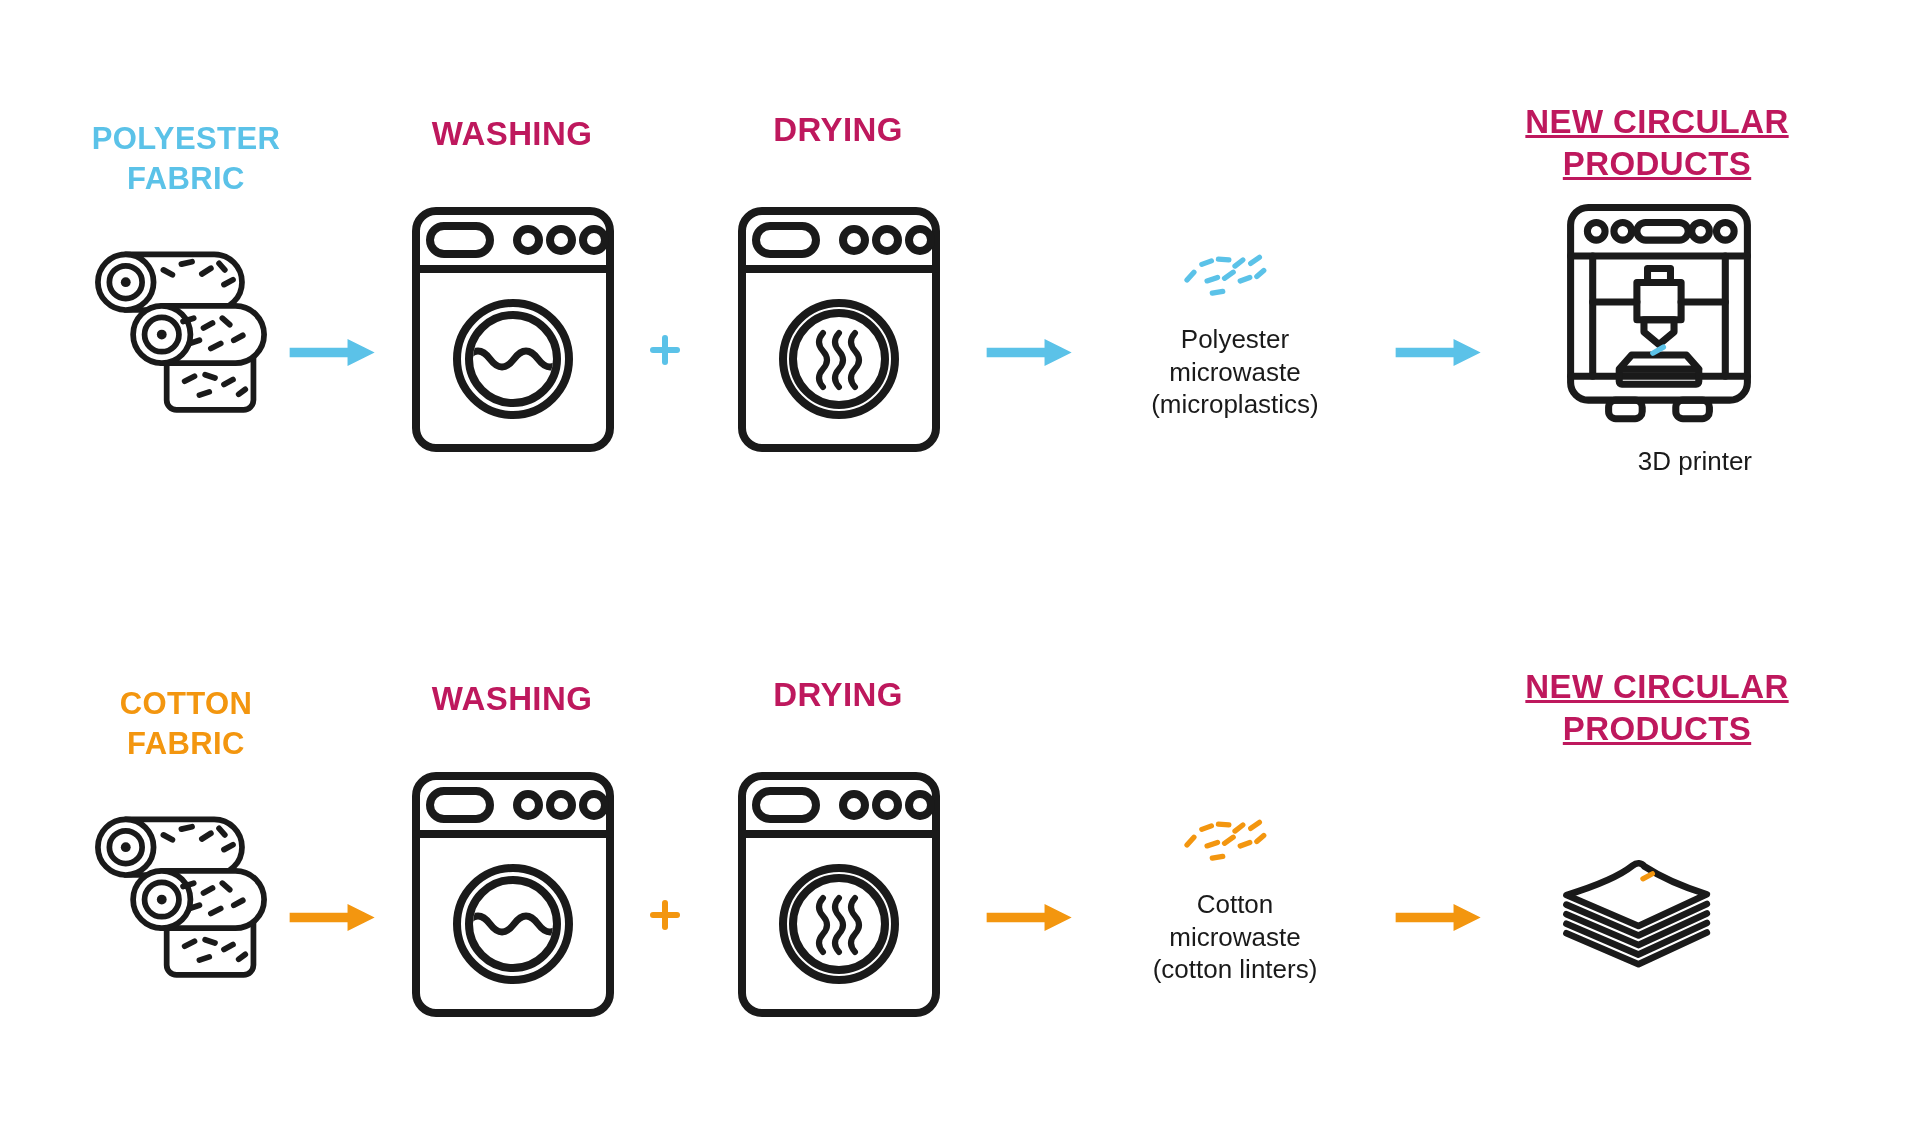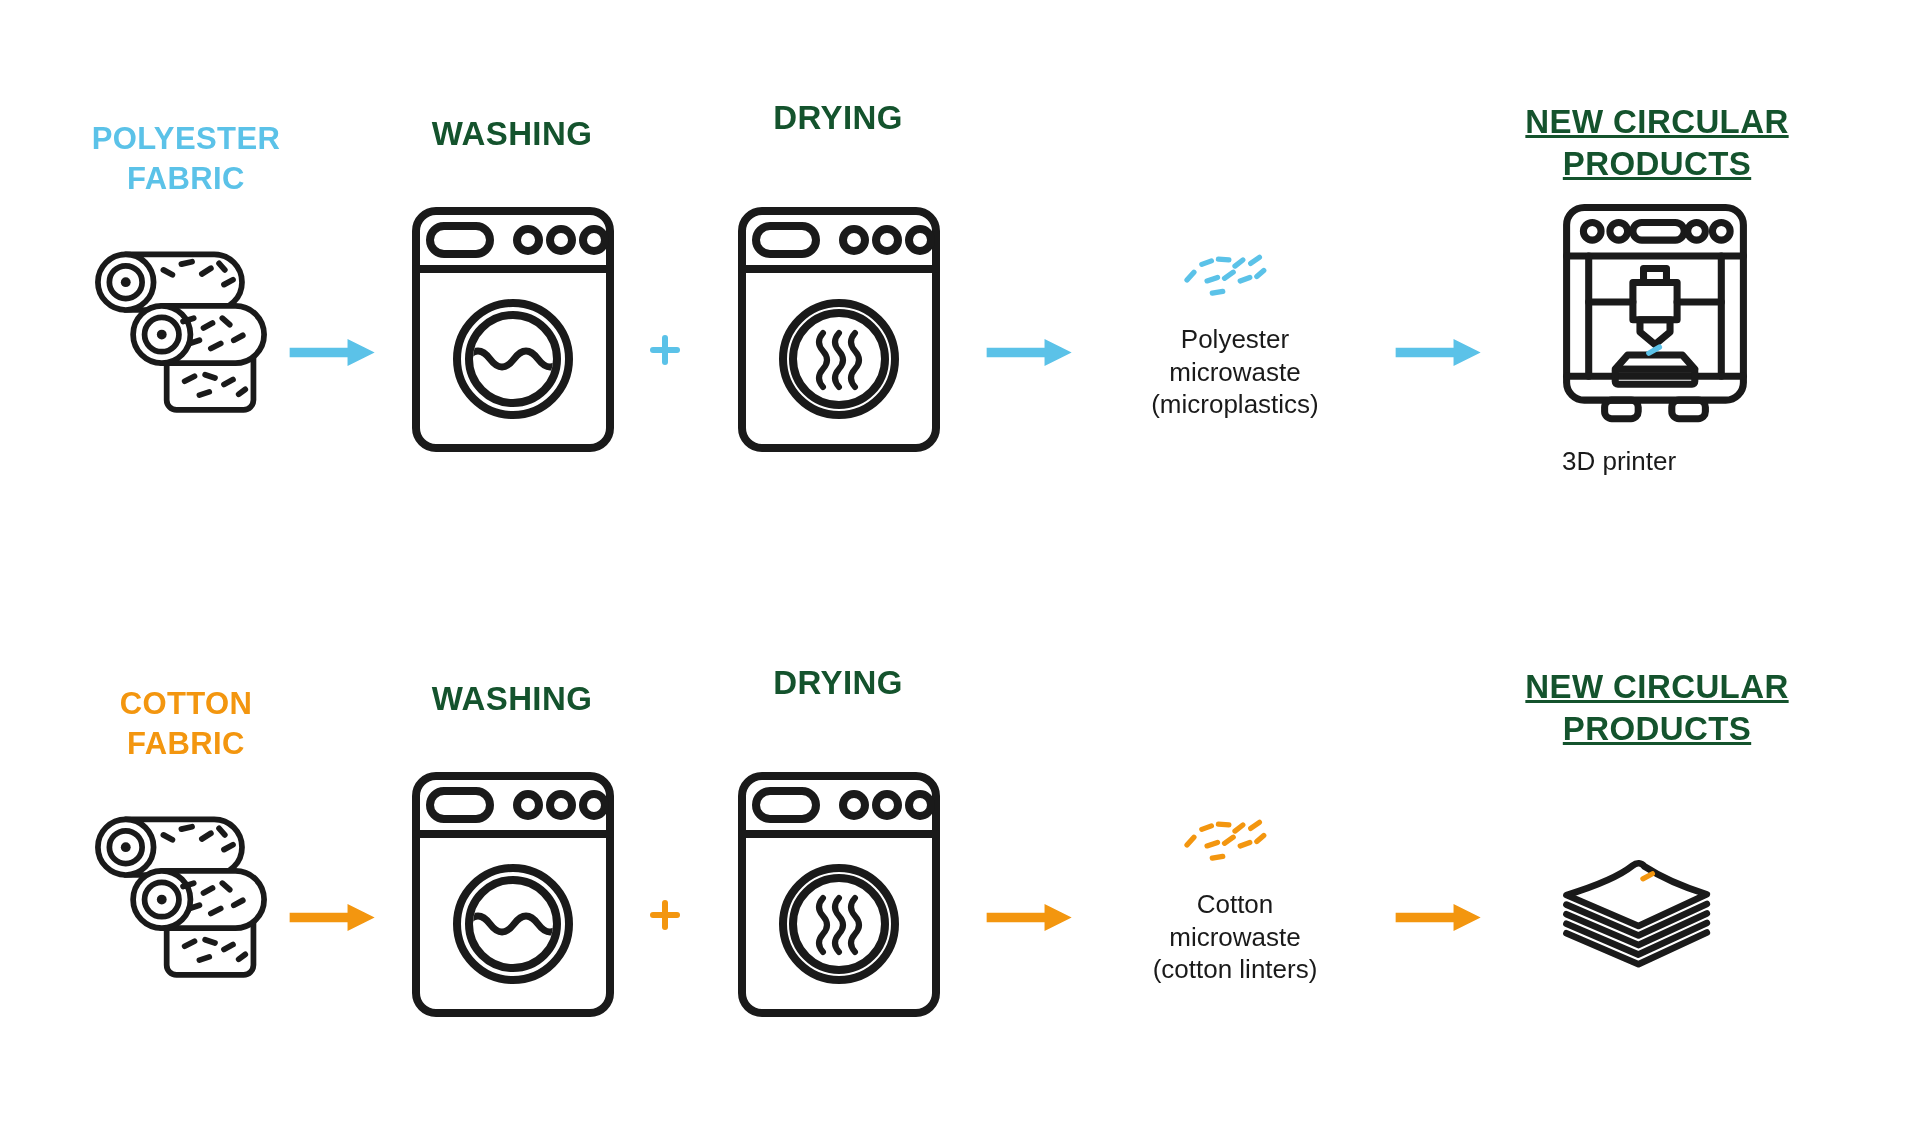--- a/index.html
+++ b/index.html
@@ -4,36 +4,36 @@
 <style>
   html,body{margin:0;padding:0;background:#fff;}
   body{width:1920px;height:1128px;font-family:"Liberation Sans",sans-serif;color:#1A1A1A;}
   .canvas{position:relative;width:1920px;height:1128px;background:#fff;overflow:hidden;}
   .row{position:absolute;left:0;width:1920px;height:565px;}
   .row.r1{top:85px;}
   .row.r2{top:650px;}
   .icon{position:absolute;display:block;}
   .accent{color:var(--accent);}
   .head{position:absolute;font-weight:700;font-size:33px;line-height:1.26;letter-spacing:.4px;
-        text-align:center;white-space:pre-line;color:#14532d;}
+        text-align:center;white-space:pre-line;color:#be185d;}
   .source-label{position:absolute;font-weight:700;font-size:31px;line-height:1.3;letter-spacing:.4px;
         text-align:center;white-space:pre-line;}
   .body-text{position:absolute;font-size:26px;line-height:1.25;text-align:center;white-space:pre-line;color:#1A1A1A;}
-  .printer-block{position:absolute;text-align:left;}
+  .printer-block{position:absolute;text-align:right;}
   .printer-block svg{display:inline-block;}
   .caption{font-size:26px;color:#1A1A1A;margin-top:18px;}
 
   
   .pos-source-label{left:46px;top:34px;width:280px;}
   .pos-source-icon{left:93px;top:148px;width:176px;height:190px;}
   .pos-arrow1{left:289px;top:252px;width:88px;height:31px;}
   .pos-wash-head{left:392px;top:28px;width:240px;}
   .pos-wash-icon{left:412px;top:122px;width:202px;height:245px;}
   .pos-plus{left:650px;top:250px;width:30px;height:30px;}
-  .pos-dry-head{left:718px;top:12px;width:240px;}
+  .pos-dry-head{left:718px;top:24px;width:240px;}
   .pos-dry-icon{left:738px;top:122px;width:202px;height:245px;}
   .pos-arrow2{left:986px;top:252px;width:88px;height:31px;}
   .pos-speckles{left:1180px;top:168px;width:96px;height:48px;}
   .pos-waste-text{left:1104px;top:238px;width:262px;}
   .pos-arrow3{left:1395px;top:252px;width:88px;height:31px;}
   .pos-prod-head{left:1495px;top:16px;width:324px;text-decoration:underline;}
   .pos-printer{left:1562px;top:118px;width:190px;}
   .pos-printer svg{width:186px;height:221px;}
   .pos-stack{left:1556px;top:198px;width:162px;height:125px;}
 </style>

